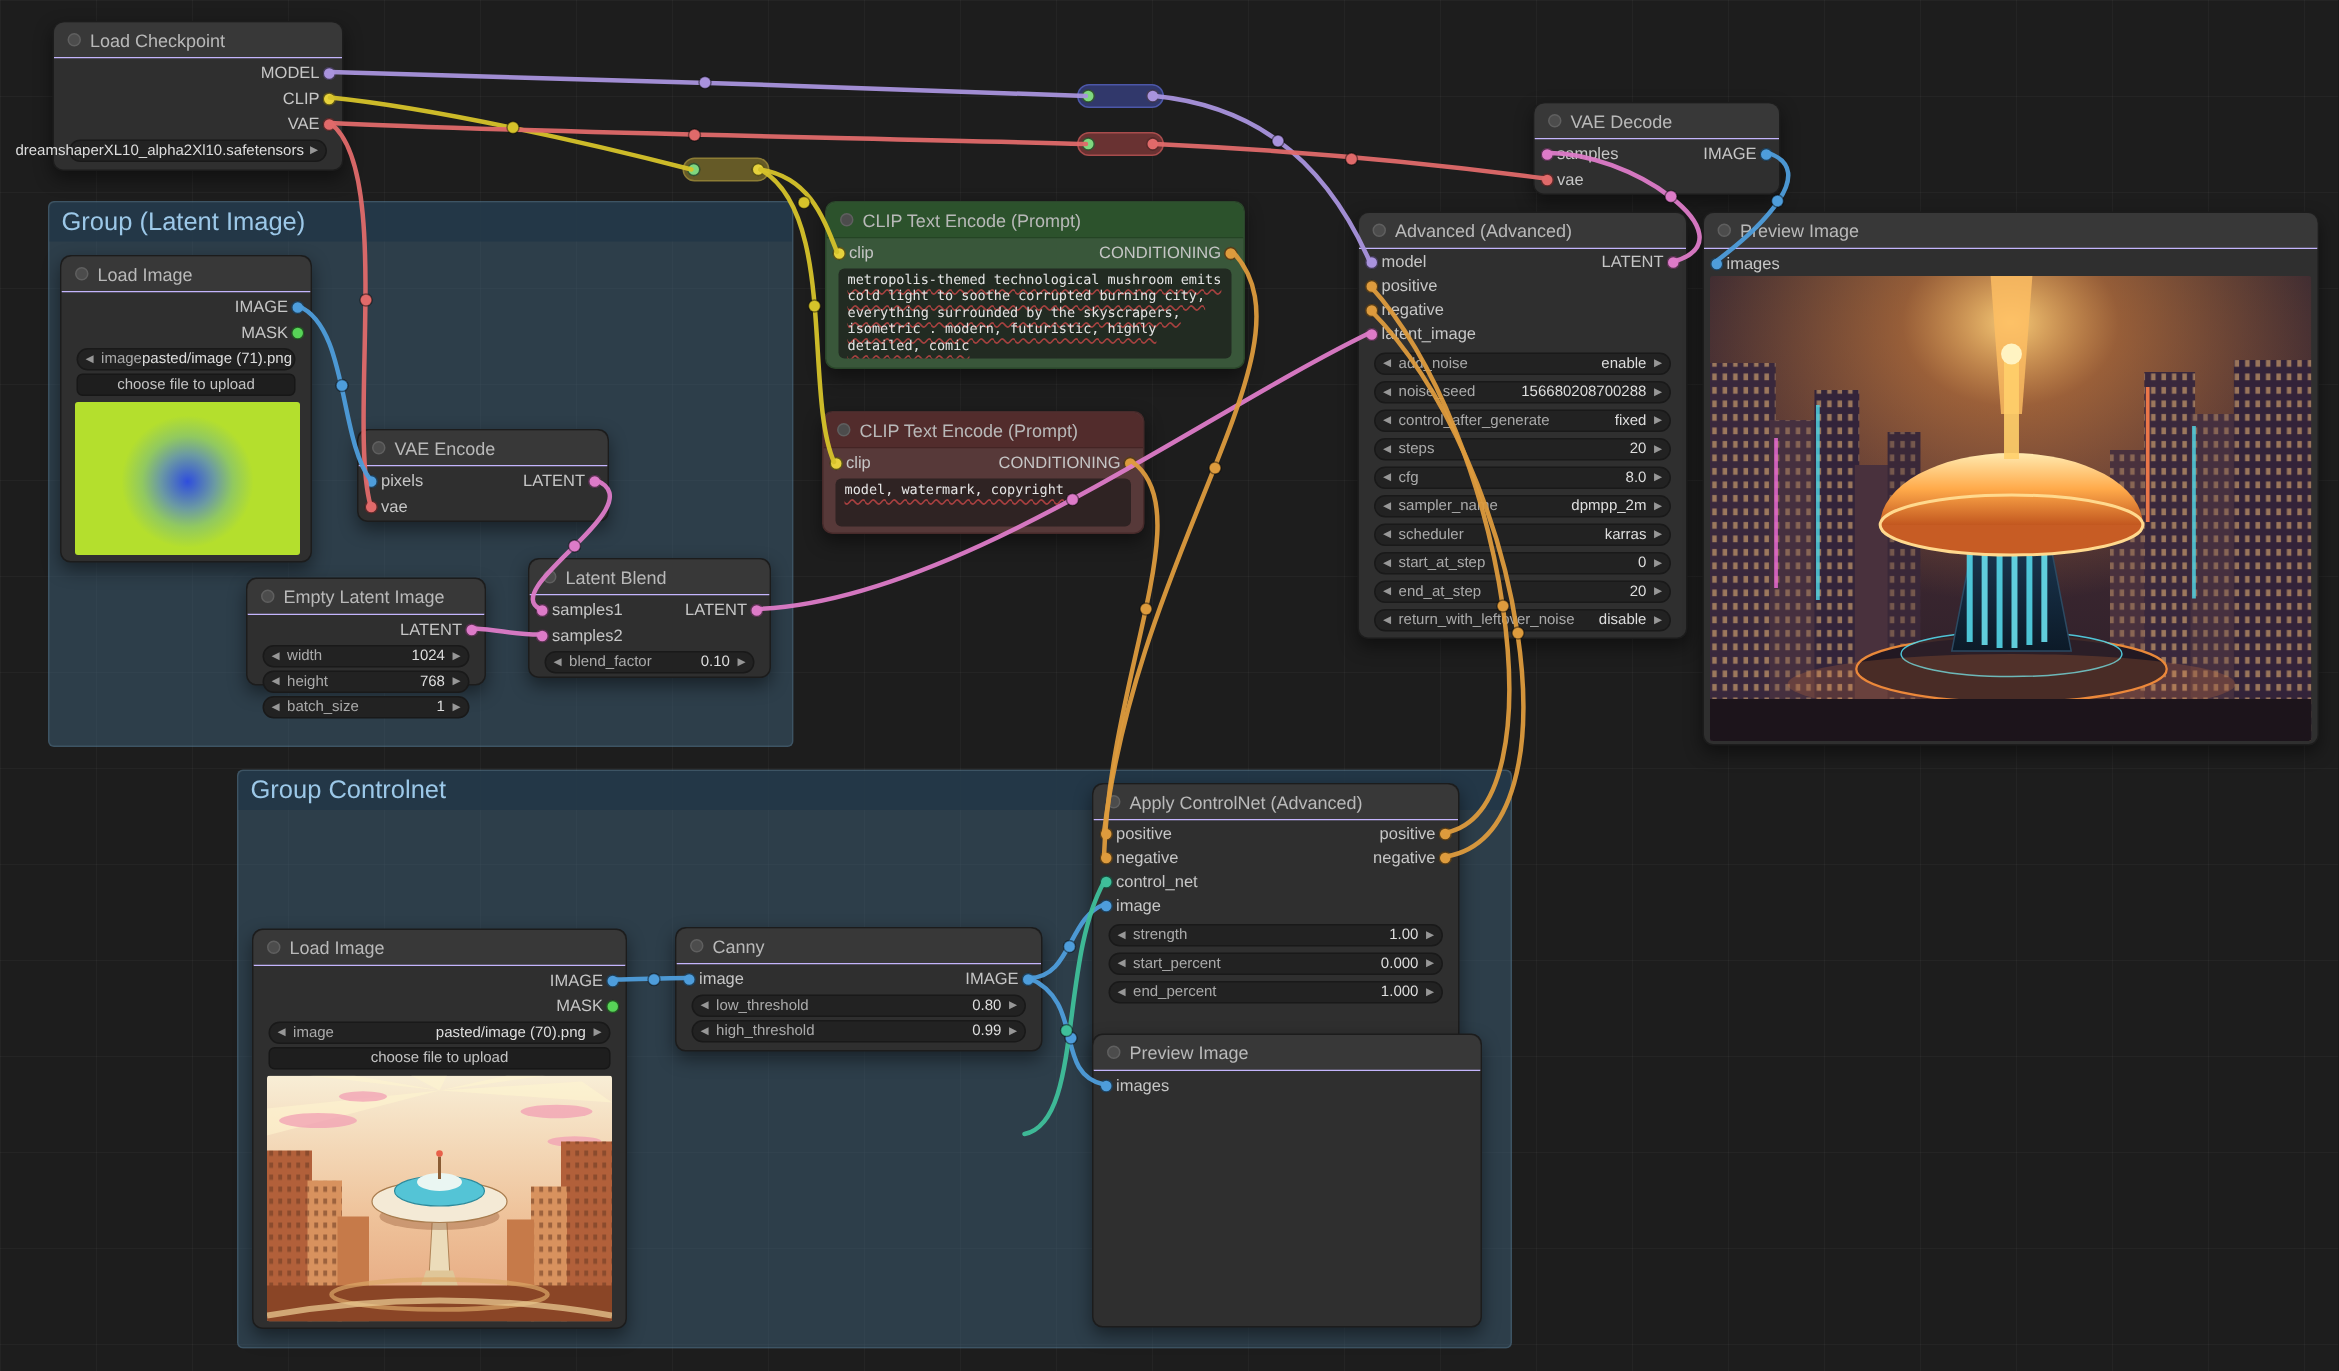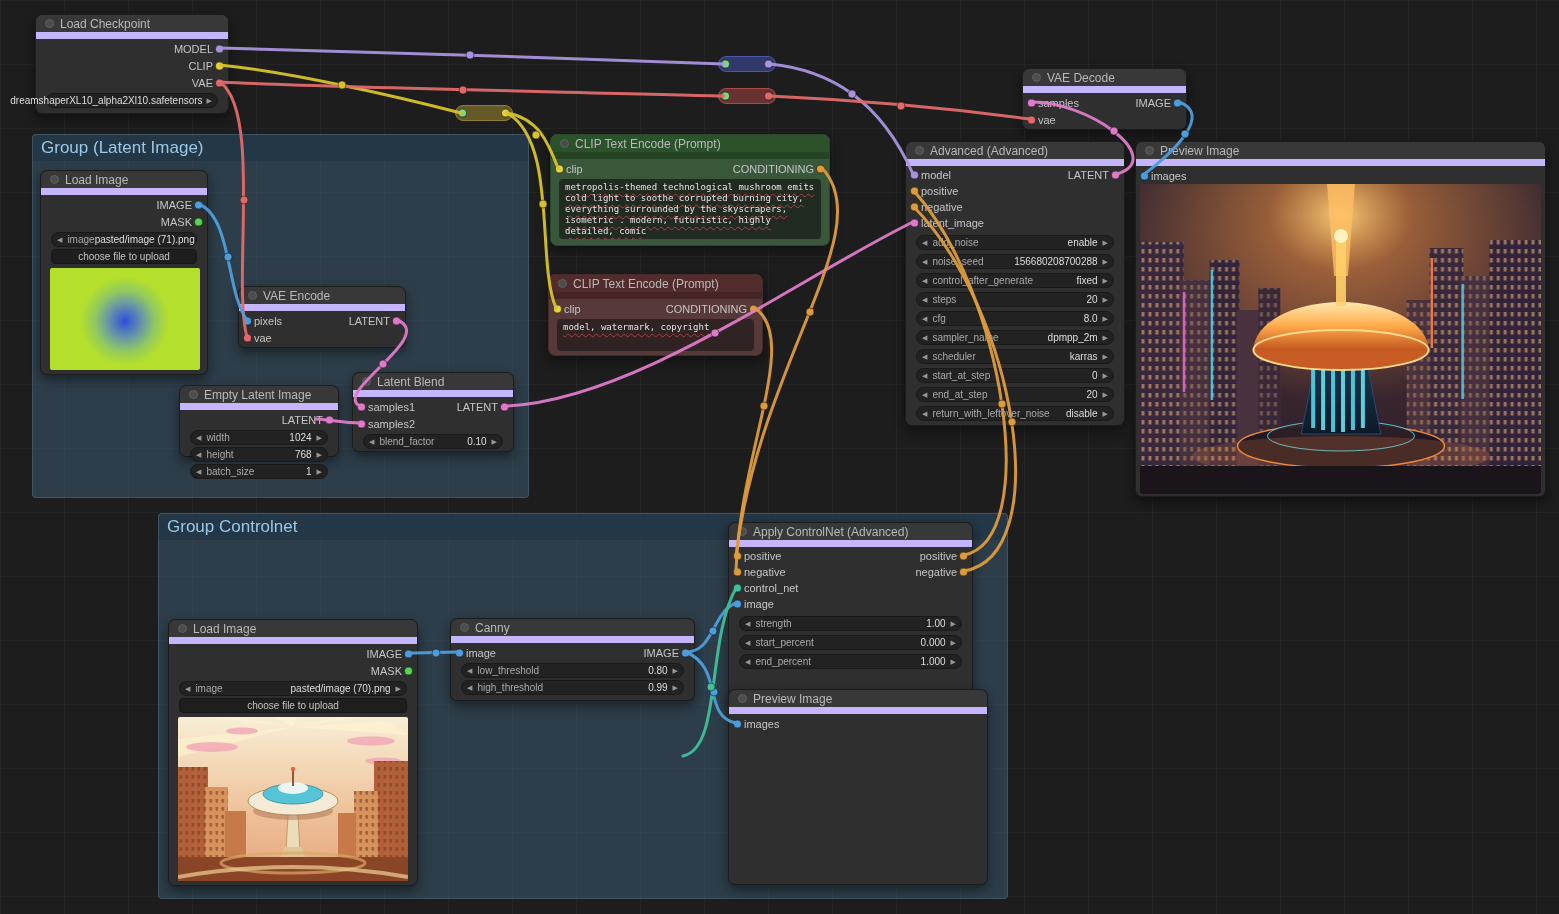--- a/index.html
+++ b/index.html
@@ -3,21 +3,21 @@
 <meta charset="utf-8">
 <style>
 *{box-sizing:border-box}
 body{margin:0;background:#141414;font-family:"Liberation Sans",sans-serif}
 #canvas{position:relative;width:1559px;height:914px;overflow:hidden;background-color:#1d1d1d;
  background-image:linear-gradient(rgba(255,255,255,.03) 1px,transparent 1px),linear-gradient(90deg,rgba(255,255,255,.03) 1px,transparent 1px);
  background-size:64px 64px}
 .group{position:absolute;z-index:0;border-radius:4px;background:rgba(62,96,120,.5);border:1px solid rgba(110,150,180,.25)}
 .ghead{height:26px;display:flex;align-items:center;padding:0 8px;background:rgba(34,54,70,.85);border-radius:4px 4px 0 0;font-size:17px;color:#9cc8e8;white-space:nowrap}
 .node{position:absolute;z-index:1;background:#2f2f2f;border:1px solid #1c1c1c;border-radius:7px;box-shadow:0 5px 12px rgba(0,0,0,.45);color:#c6c6c6}
-.nhead{height:24px;display:flex;align-items:center;gap:6px;padding:0 9px;background:#383838;border-bottom:7px solid #c4b5fd;border-radius:7px 7px 0 0;font-size:12px;color:#b9b9b9;white-space:nowrap;overflow:hidden}
+.nhead{height:24px;display:flex;align-items:center;gap:6px;padding:0 9px;background:#383838;border-bottom:1px solid #c4b5fd;border-radius:7px 7px 0 0;font-size:12px;color:#b9b9b9;white-space:nowrap;overflow:hidden}
 .tdot{width:9px;height:9px;border-radius:50%;background:#4c4c4c;border:1px solid #5f5f5f;flex:0 0 auto}
 .nbody{padding-top:1px}
 .srow{position:relative;height:17px;display:flex;align-items:center;padding:0 15px;font-size:11px;color:#c6c6c6}
 .srow.h16{height:16px}
 .spacer{flex:1}
 .slabel{white-space:nowrap}
 .dot{position:absolute;top:50%;width:9px;height:9px;border-radius:50%;transform:translateY(-50%);border:1px solid rgba(0,0,0,.6)}
 .dot.in{left:4px}.dot.out{right:4px}
 .c-model{background:#a993dd}.c-clip{background:#e6d23c}.c-vae{background:#e06a6a}.c-cond{background:#dd9b3d}
 .c-latent{background:#dd7bc8}.c-image{background:#4e9ddb}.c-mask{background:#57d457}.c-cnet{background:#3fbf9a}.c-rin{background:#7fd87f}
@@ -50,21 +50,21 @@
 #rr-r{left:718px;top:88px;background:#693232;border-color:#a84c4c}
 .reroute .dot.in{left:2px}.reroute .dot.out{right:2px}
 #links{position:absolute;inset:0;z-index:3;pointer-events:none}
 #links path{fill:none;stroke-width:3;stroke-linecap:round;opacity:.95}
 #links circle{stroke:rgba(0,0,0,.45);stroke-width:1}
 
 #n-ckpt{left:35px;top:14px;width:194px;height:100px}
 #n-group-latent{left:32px;top:134px;width:497px;height:364px}
 #n-limg1{left:40px;top:170px;width:168px;height:205px}
 #n-vaeenc{left:238px;top:286px;width:168px;height:62px}
-#n-empty{left:179px;top:385px;width:160px;height:72px}
+#n-empty{left:164px;top:385px;width:160px;height:72px}
 #n-blend{left:352px;top:372px;width:162px;height:80px}
 #n-clipg{left:550px;top:134px;width:280px;height:112px}
 #n-clipr{left:548px;top:274px;width:215px;height:82px}
 #n-vaedec{left:1022px;top:68px;width:165px;height:62px}
 #n-ks{left:905px;top:141px;width:220px;height:285px}
 #n-prev1{left:1135px;top:141px;width:411px;height:356px}
 #n-group-cn{left:158px;top:513px;width:850px;height:386px}
 #n-limg2{left:168px;top:619px;width:250px;height:267px}
 #n-canny{left:450px;top:618px;width:245px;height:83px}
 #n-loadcn{left:452px;top:722px;width:240px;height:64px}

